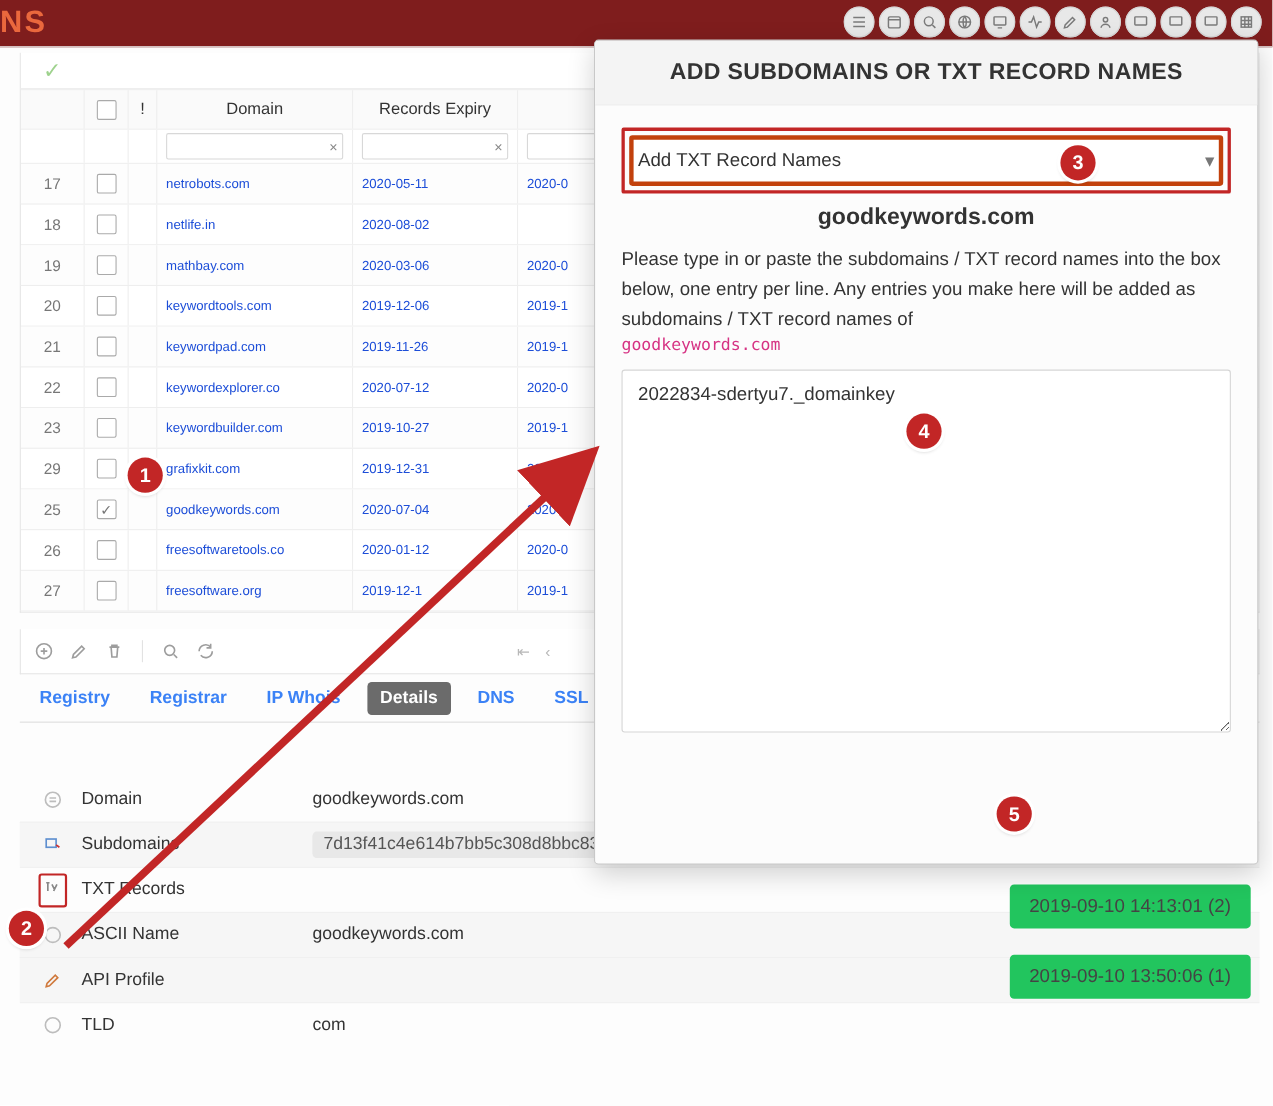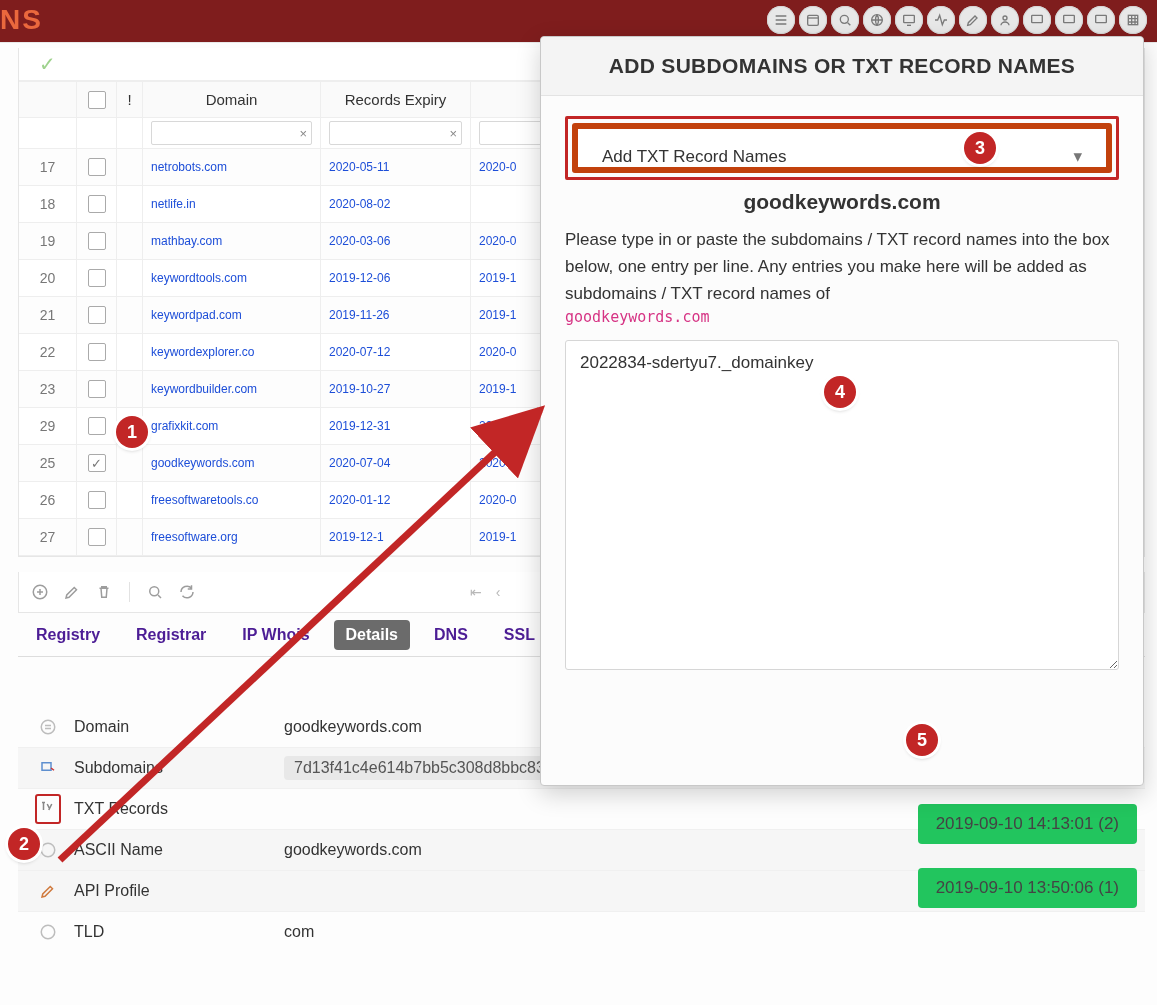--- a/index.html
+++ b/index.html
@@ -35,21 +35,21 @@
 
 
 .gridbar{position:absolute;left:18px;right:12px;top:572px;height:40px;border:1px solid #e6e6e6;border-top:none;background:#fff;display:flex;align-items:center;padding:0 12px;gap:14px;color:#9d9d9d}
 .gridbar .ico{width:18px;height:18px;color:#9d9d9d}
 .gridbar .sep{width:1px;height:20px;background:#e2e2e2;margin:0 2px}
 .page-lbl{margin-left:auto;margin-right:14px;font-size:15px;color:#555}
 .nav-ico{color:#b8b8b8}
 
 
 .tabs{position:absolute;left:24px;top:620px;display:flex;gap:12px}
-.tab{padding:6px 12px;font-family:Arial;font-weight:700;font-size:16px;color:#4c1d95;border-radius:4px}
+.tab{padding:6px 12px;font-family:Arial;font-weight:700;font-size:16px;color:#3b82f6;border-radius:4px}
 .tab.active{background:#6b6b6b;color:#fff}
 
 
 .panel{position:absolute;left:18px;right:12px;top:656px;border-top:1px solid #ddd}
 .panel-title{text-align:center;font-family:Arial;font-weight:700;font-size:22px;color:#3e3e3e;margin:12px 0 12px}
 .d-row{display:flex;align-items:center;min-height:36px;padding:2px 18px;font-size:16px;color:#333;}
 .d-row+.d-row{border-top:1px solid #f0f0f0}
 .d-row.alt{background:#f6f6f6}
 .d-ico{width:24px;display:flex;justify-content:center;margin-right:14px;color:#bdbdbd}
 .d-ico svg{width:18px;height:18px}
@@ -57,21 +57,21 @@
 .d-val{flex:1;display:flex;flex-wrap:wrap;gap:8px;align-items:center}
 .tag{background:#e8e8e8;color:#555;border-radius:4px;padding:3px 10px;display:flex;align-items:center;gap:6px;font-size:16px}
 .tag .x{color:#a8a8a8;font-size:13px}
 .ts-box{position:absolute;right:20px;background:#22c55e;color:#444;font-weight:400;padding:10px 18px;border-radius:4px;font-size:17px}
 .ts1{top:804px}
 .ts2{top:868px}
 .modal{position:absolute;left:540px;top:36px;width:602px;height:748px;background:#fcfcfc;border:1px solid #c8c8c8;border-radius:4px;box-shadow:0 8px 24px rgba(0,0,0,0.18)}
 .m-title{height:58px;display:flex;align-items:center;justify-content:center;font-family:Arial;font-weight:800;font-size:21px;color:#333;letter-spacing:.3px;border-bottom:1px solid #e3e3e3;background:#f4f4f4;border-radius:4px 4px 0 0}
 .m-body{padding:20px 24px 0 24px}
 .combo-wrap{border:3px solid #c22626;border-radius:2px;padding:4px}
-.combo{height:38px;border:6px solid #c2410c;border-radius:3px;background:#fff;display:flex;align-items:flex-end;padding:0 24px;font-size:17px;color:#333}
+.combo{height:38px;border:4px solid #c2410c;border-radius:3px;background:#fff;display:flex;align-items:center;padding:0 4px;font-size:17px;color:#333}
 .combo .arrow{margin-left:auto;color:#777}
 .m-domain{text-align:center;font-family:Arial;font-weight:800;font-size:21px;color:#333;margin:10px 0 12px}
 .m-help{font-size:17px;color:#333;line-height:1.6}
 .m-code{color:#d63384;font-family:Consolas,monospace;font-size:15px}
 .m-area{margin-top:14px;border:1px solid #d6d6d6;border-radius:3px;height:304px;padding:12px 14px;font-size:17px;color:#333;background:#fff;position:relative;resize:both;overflow:auto}
 .m-foot{position:absolute;left:0;right:0;bottom:0;height:64px;border-top:1px solid #e3e3e3;background:#f4f4f4;display:flex;align-items:center;justify-content:flex-end;gap:14px;padding-right:24px;border-radius:0 0 4px 4px}
 .btn{background:#e3e3e3;border-radius:3px;padding:8px 22px;font-size:17px;color:#333;border:none}
 
 
 .acirc{position:absolute;width:32px;height:32px;border-radius:50%;background:#c22626;color:#fff;font-weight:700;font-size:18px;display:flex;align-items:center;justify-content:center;box-shadow:0 0 0 3px #fff,0 2px 4px rgba(0,0,0,.3);z-index:50}

